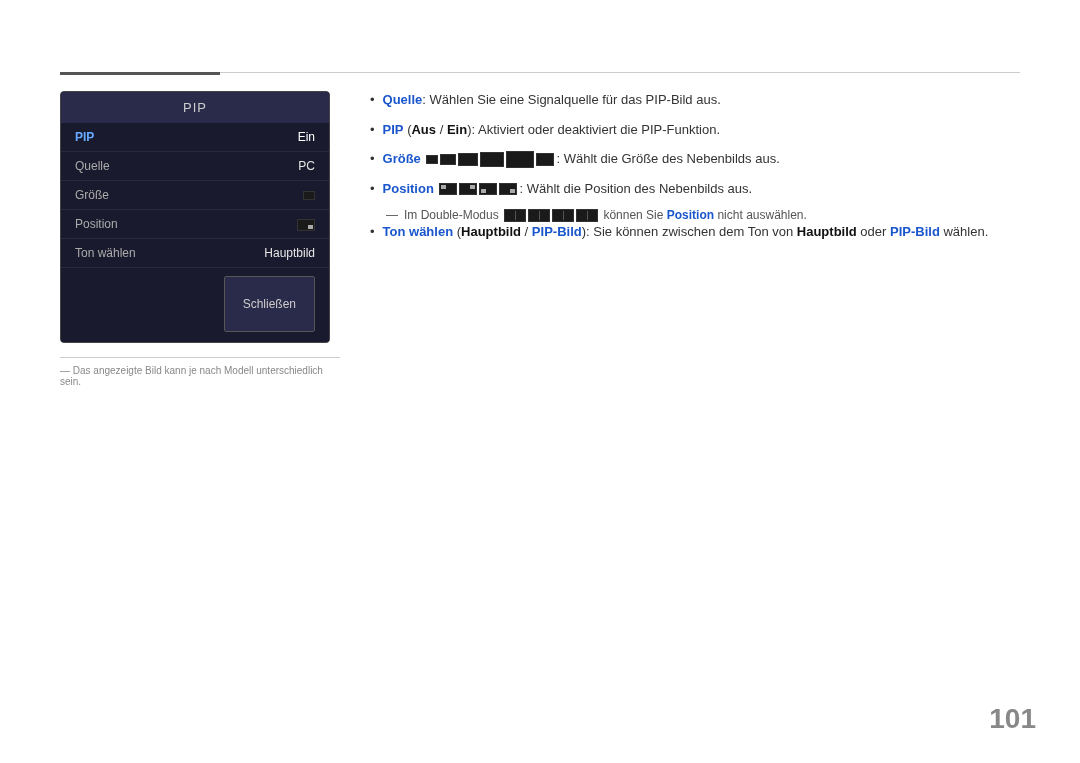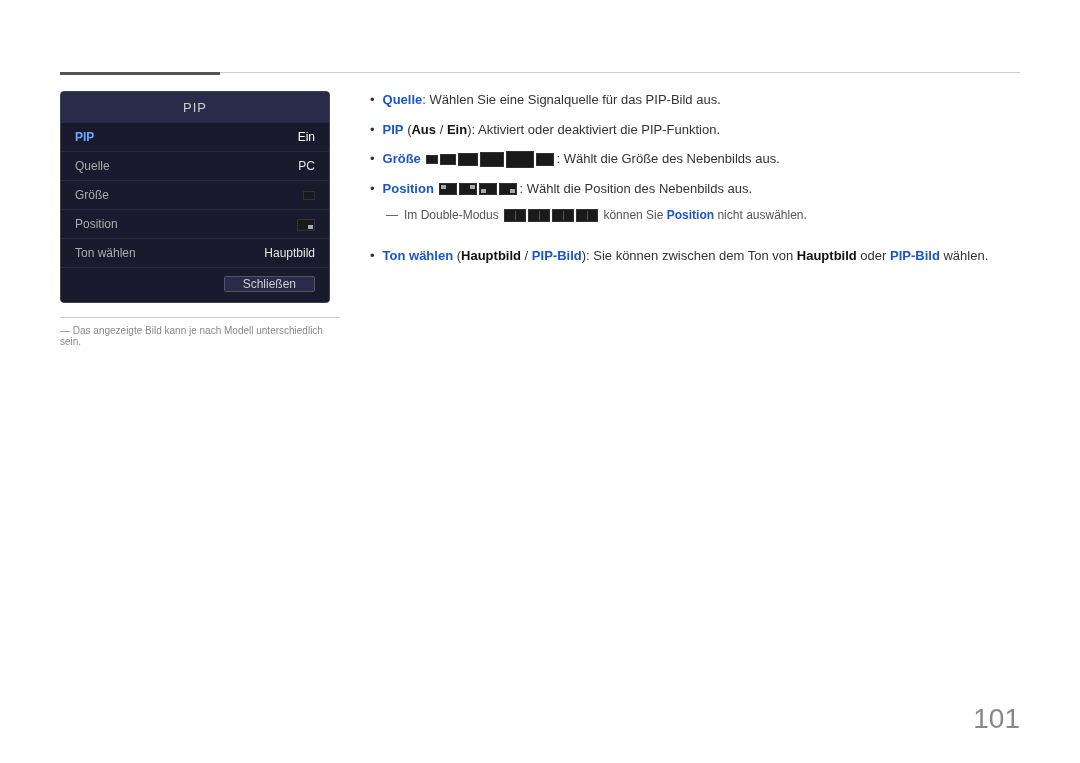--- a/index.html
+++ b/index.html
@@ -90,21 +90,21 @@
       display: flex;
       justify-content: flex-end;
       padding: 8px 14px 10px;
       background: #1a1a2e;
     }
 
     .schliessen-btn {
       background: #2a2a4a;
       color: #ccc;
       border: 1px solid #555;
-      padding: 0 18px;
+      padding: 20px 18px;
       font-size: 12px;
       cursor: pointer;
       border-radius: 2px;
     }
 
     .footnote {
       margin-top: 14px;
       font-size: 10px;
       color: #888;
       width: 280px;
@@ -229,24 +229,24 @@
     .sub-note::before {
       content: '―';
       margin-right: 6px;
       flex-shrink: 0;
     }
 
     
     .page-number {
       position: absolute;
       bottom: 28px;
-      right: 60px;
+      right: 44px;
       font-size: 28px;
       color: #888;
-      font-weight: 400;
+      font-weight: 700;
     }
   </style>
 </head>
 <body>
 
 <div class="top-rule"></div>
 
 <div class="left-section">
   <div class="left-rule"></div>
 
@@ -353,21 +353,21 @@
       <span class="inline-icons">
         <span class="double-icon"></span>
         <span class="double-icon"></span>
         <span class="double-icon"></span>
         <span class="double-icon"></span>
       </span>
       können Sie <span class="bold-blue">Position</span> nicht auswählen.
     </span>
   </div>
 
-  <ul class="bullet-list" style="margin-top:24px;">
+  <ul class="bullet-list" style="margin-top:0;">
     <li>
       <span>
         <span class="bold-blue">Ton wählen</span>
         (<span class="bold-black">Hauptbild</span>
         / <span class="bold-blue">PIP-Bild</span>):
         Sie können zwischen dem Ton von
         <span class="bold-black">Hauptbild</span>
         oder <span class="bold-blue">PIP-Bild</span> wählen.
       </span>
     </li>

